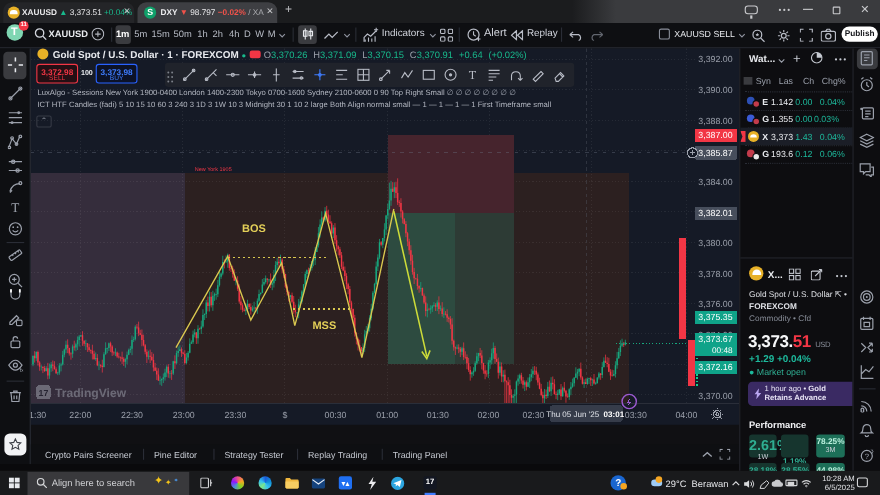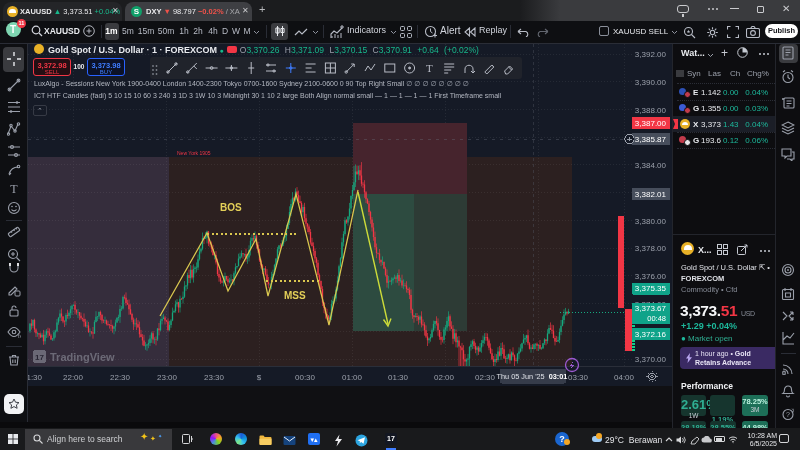--- a/index.html
+++ b/index.html
@@ -371,20 +371,39 @@
           <path d="M2 10l7-7 2 2-7 7zM9 3l1.5 1.5"></path>
         </g>
         <g transform="translate(352.6,0)">
           <path d="M2 9l5-5 3 3-5 5H3zM6 5l3 3"></path>
         </g>
       </g>
     </svg>
     <div class="abs" style="left:34px;top:80px;font-size:7px;color:#b4b8c2;white-space:nowrap">LuxAlgo - Sessions New York 1900-0400 London 1400-2300 Tokyo 0700-1600 Sydney 2100-0600 0 90 Top Right Small <span style="letter-spacing:2px;color:#9ba0ab">∅∅∅∅∅∅∅∅</span></div>
     <div class="abs" style="left:34px;top:92px;font-size:7px;color:#b4b8c2;white-space:nowrap">ICT HTF Candles (fadi) 5 10 15 10 60 3 240 3 1D 3 1W 10 3 Midnight 30 1 10 2 large Both Align normal small — 1 — 1 — 1 — 1 First Timeframe small</div>
     <div class="abs" style="left:33px;top:105px;width:14px;height:11px;border:1px solid #363a45;border-radius:2px;color:#9ba0ab;font-size:7px;text-align:center;line-height:10px">⌃</div>
+    <div class="abs" style="left:28px;top:404px;width:644px;height:18px;background:#0e0f12">
+      <div class="abs" style="left:13px;top:5px;font-size:8px;color:#c6cad2">Crypto Pairs Screener</div>
+      <div class="abs" style="left:112px;top:5px;font-size:8px;color:#c6cad2">Pine Editor</div>
+      <div class="abs" style="left:176px;top:5px;font-size:8px;color:#c6cad2">Strategy Tester</div>
+      <div class="abs" style="left:252px;top:5px;font-size:8px;color:#c6cad2">Replay Trading</div>
+      <div class="abs" style="left:329px;top:5px;font-size:8px;color:#c6cad2">Trading Panel</div>
+      <div class="abs" style="left:102px;top:4px;width:1px;height:10px;background:#2a2d36"></div>
+      <div class="abs" style="left:166px;top:4px;width:1px;height:10px;background:#2a2d36"></div>
+      <div class="abs" style="left:242px;top:4px;width:1px;height:10px;background:#2a2d36"></div>
+      <div class="abs" style="left:319px;top:4px;width:1px;height:10px;background:#2a2d36"></div>
+      <svg class="abs" style="left:610px;top:6px" width="10" height="6" viewBox="0 0 10 6">
+        <path d="M1 5l4-3.5L9 5" stroke="#9ba0ab" stroke-width="1.2" fill="none"></path>
+      </svg>
+      <svg class="abs" style="left:626px;top:4px" width="10" height="10" viewBox="0 0 10 10">
+        <g stroke="#9ba0ab" fill="none" stroke-width="1">
+          <path d="M0.5 3V0.5H3M7 0.5h2.5V3M9.5 7v2.5H7M3 9.5H0.5V7"></path>
+        </g>
+      </svg>
+    </div>
     <div class="abs" style="left:0;top:422px;width:800px;height:6px;background:#0a0a0c"></div>
     <div class="abs" style="left:672px;top:44px;width:128px;height:384px;background:#0d0d10;border-left:1px solid #23252c">
       <div class="abs" style="left:8px;top:4px;font-size:9px;color:#e8eaee;font-weight:bold">Wat...</div>
       <svg class="abs" style="left:34px;top:9px" width="7" height="5" viewBox="0 0 7 5">
         <path d="M1 1l2.5 2.5L6 1" stroke="#9ba0ab" stroke-width="1" fill="none"></path>
       </svg>
       <div class="abs" style="left:48px;top:2px;font-size:12px;color:#c6cad2">+</div>
       <svg class="abs" style="left:64px;top:3px" width="11" height="11" viewBox="0 0 11 11">
         <circle cx="5.5" cy="5.5" r="4.8" stroke="#c6cad2" fill="none"></circle>
         <path d="M5.5 5.5V0.7A4.8 4.8 0 0110.3 5.5z" fill="#c6cad2"></path>
@@ -401,21 +420,21 @@
       <div class="abs" style="left:20px;top:44px;font-size:8px;font-weight:bold;color:#e8eaee">E</div>
       <div class="abs" style="left:28px;top:44px;font-size:8px;color:#e8eaee">1.142</div>
       <div class="abs" style="left:50px;top:44px;font-size:8px;color:#1db99c">0.00</div>
       <div class="abs" style="left:67px;top:44px;font-size:8px;color:#1db99c;width:28px;text-align:right">0.04%</div>
       <div class="abs" style="left:4px;top:55.5px;width:120px;border-top:1px dotted #2a2d36"></div>
       <div class="abs" style="left:6px;top:59.5px;width:7px;height:7px;border-radius:50%;background:#3b5bd6"></div>
       <div class="abs" style="left:10.5px;top:62.5px;width:7px;height:7px;border-radius:50%;background:#c23b4b;border:0.5px solid #0d0d10"></div>
       <div class="abs" style="left:20px;top:60px;font-size:8px;font-weight:bold;color:#e8eaee">G</div>
       <div class="abs" style="left:28px;top:60px;font-size:8px;color:#e8eaee">1.355</div>
       <div class="abs" style="left:50px;top:60px;font-size:8px;color:#1db99c">0.00</div>
-      <div class="abs" style="left:67px;top:60px;font-size:8px;color:#1db99c;width:28px;text-align:right">0.03%</div>
+      <div class="abs" style="left:67px;top:60px;font-size:8px;color:#1db99c;width:28px;text-align:left">0.03%</div>
       <div class="abs" style="left:4px;top:71.5px;width:120px;border-top:1px dotted #2a2d36"></div>
       <div class="abs" style="left:0;top:72px;width:127px;height:16px;background:#1b1e27"></div>
       <div class="abs" style="left:0;top:75px;width:5px;height:10px;background:#f23645;clip-path:polygon(0 0,100% 0,100% 100%,0 100%,40% 50%)"></div>
       <div class="abs" style="left:7px;top:75px;width:10px;height:10px;border-radius:50%;background:#e8b127"></div>
       <div class="abs" style="left:9px;top:77.5px;width:6px;height:3.5px;border-radius:3px 3px 0 0;background:#fff"></div>
       <div class="abs" style="left:20px;top:76px;font-size:8px;font-weight:bold;color:#e8eaee">X</div>
       <div class="abs" style="left:28px;top:76px;font-size:8px;color:#e8eaee">3,373</div>
       <div class="abs" style="left:50px;top:76px;font-size:8px;color:#1db99c">1.43</div>
       <div class="abs" style="left:67px;top:76px;font-size:8px;color:#1db99c;width:28px;text-align:right">0.04%</div>
       <div class="abs" style="left:4px;top:87.5px;width:120px;border-top:1px dotted #2a2d36"></div>

